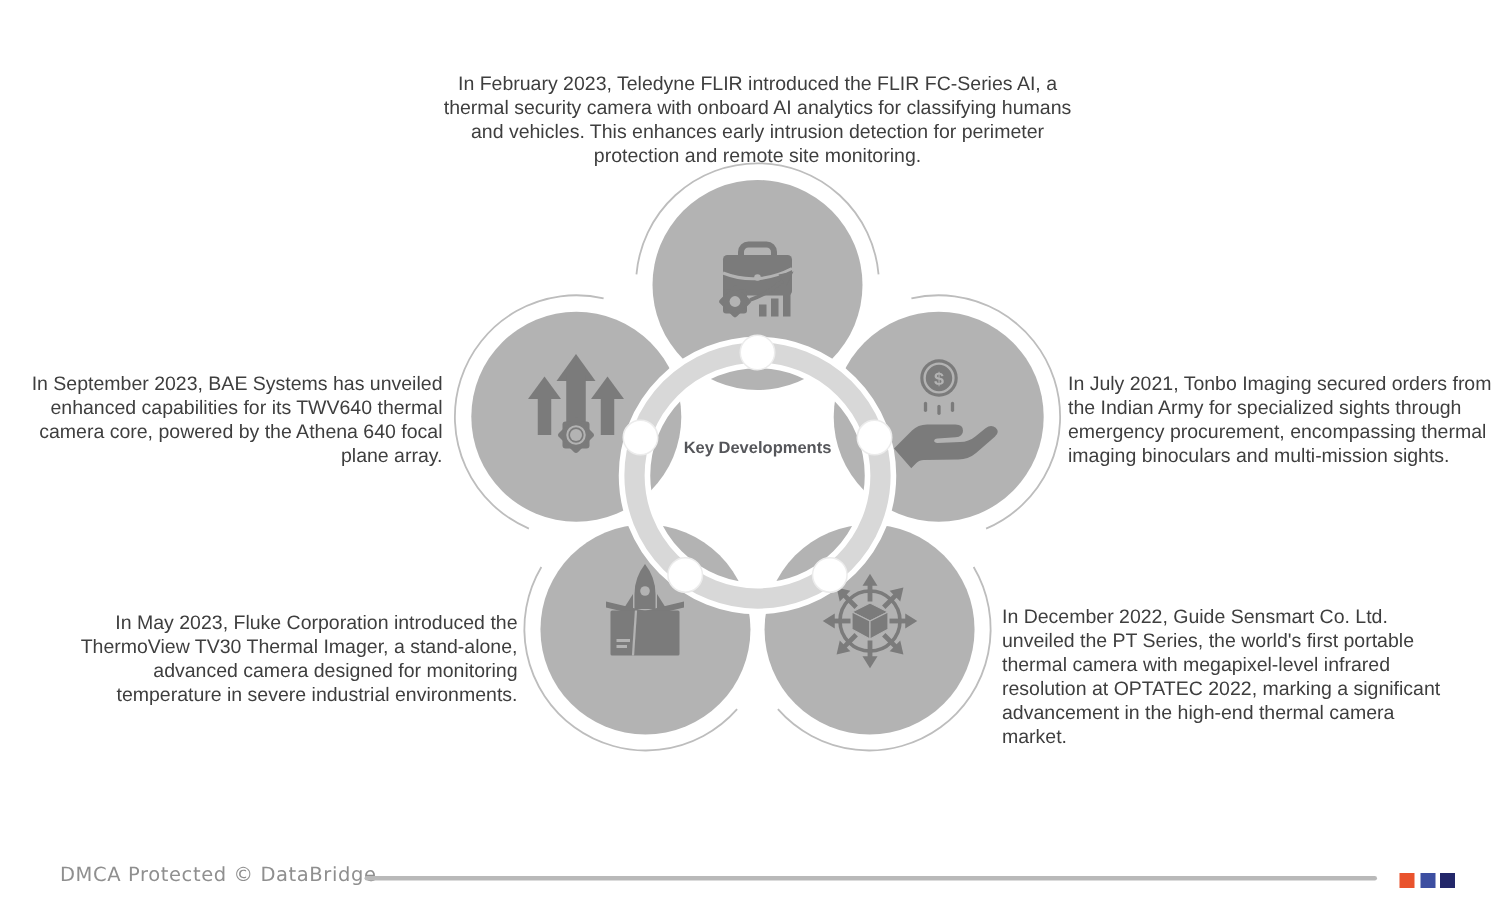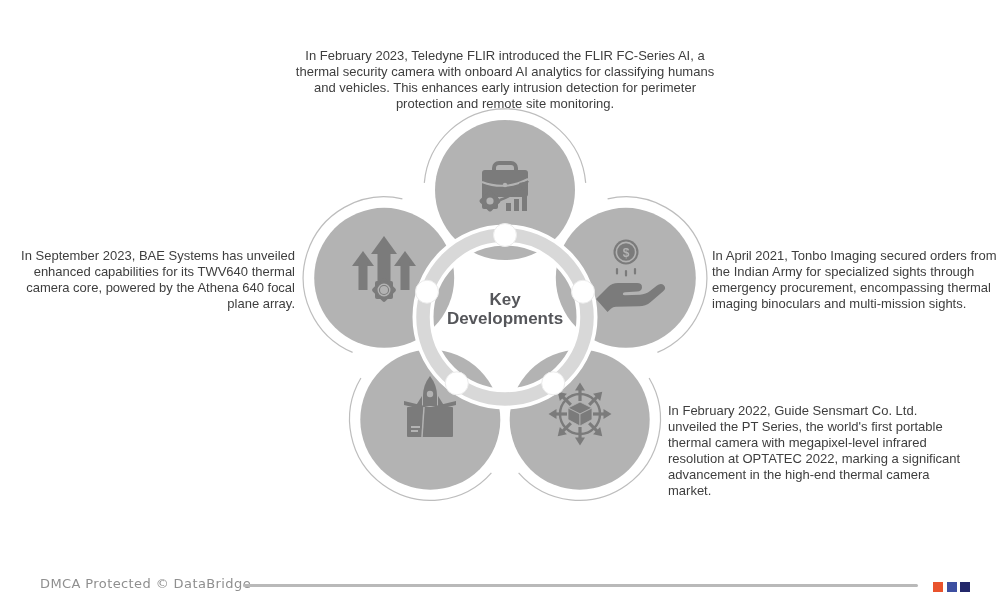--- a/index.html
+++ b/index.html
@@ -22,21 +22,21 @@
 
   .note{position:absolute;font-size:13px;line-height:16px;
         color:var(--color-body-text,#3e3e3e);}
   .note-top{left:284px;top:48px;width:442px;text-align:center;}
   .note-left{right:713px;top:248px;width:300px;text-align:right;}
   .note-right{left:712px;top:248px;width:286px;text-align:left;}
   .note-bottom-left{right:663px;top:407px;width:300px;text-align:right;}
   .note-bottom-right{left:668px;top:403px;width:300px;text-align:left;}
 
   .center-label{position:absolute;left:435px;top:290px;width:140px;text-align:center;
-        font-size:17px;font-weight:bold;line-height:19px;
+        font-size:11px;font-weight:bold;line-height:19px;
         color:var(--color-center-text,#55565a);}
 
   .footer-text{position:absolute;left:40px;top:576px;font-size:13px;letter-spacing:.4px;
         font-family:"DejaVu Sans",sans-serif;color:var(--color-footer-text,#8f8f8f);}
   .footer-line{position:absolute;left:243px;top:584px;width:675px;height:3px;
         background:var(--color-footer-line,#b9b9b9);border-radius:2px;}
   .brand-squares{position:absolute;left:933px;top:582px;display:flex;gap:3.5px;}
   .brand-squares span{width:10px;height:10px;display:block;}
 </style>
 </head>
@@ -147,22 +147,23 @@
     <circle class="node" cx="583" cy="291.7" r="11.5"></circle>
     <circle class="node" cx="553.2" cy="383.3" r="11.5"></circle>
     <circle class="node" cx="456.8" cy="383.3" r="11.5"></circle>
     <circle class="node" cx="427" cy="291.7" r="11.5"></circle>
   </svg>
 
   <div class="center-label">Key Developments</div>
 
   <div class="note note-top">In February 2023, Teledyne FLIR introduced the FLIR FC-Series AI, a thermal security camera with onboard AI analytics for classifying humans and vehicles. This enhances early intrusion detection for perimeter protection and remote site monitoring.</div>
   <div class="note note-left">In September 2023, BAE Systems has unveiled enhanced capabilities for its TWV640 thermal camera core, powered by the Athena 640 focal plane array.</div>
-  <div class="note note-right">In April 2021, Tonbo Imaging secured orders from the Indian Army for specialized sights through emergency procurement, encompassing thermal imaging binoculars and multi-mission sights.</div>
-  <div class="note note-bottom-right">In February 2022, Guide Sensmart Co. Ltd. unveiled the PT Series, the world's first portable thermal camera with megapixel-level infrared resolution at OPTATEC 2022, marking a significant advancement in the high-end thermal camera market.</div>
+  <div class="note note-right">In July 2021, Tonbo Imaging secured orders from the Indian Army for specialized sights through emergency procurement, encompassing thermal imaging binoculars and multi-mission sights.</div>
+  <div class="note note-bottom-left">In May 2023, Fluke Corporation introduced the ThermoView TV30 Thermal Imager, a stand-alone, advanced camera designed for monitoring temperature in severe industrial environments.</div>
+  <div class="note note-bottom-right">In December 2022, Guide Sensmart Co. Ltd. unveiled the PT Series, the world's first portable thermal camera with megapixel-level infrared resolution at OPTATEC 2022, marking a significant advancement in the high-end thermal camera market.</div>
 
   <div class="footer-text">DMCA Protected © DataBridge</div>
   <div class="footer-line"></div>
   <div class="brand-squares">
     <span style="background: rgb(233, 83, 45);"></span>
     <span style="background: rgb(61, 79, 161);"></span>
     <span style="background: rgb(35, 39, 106);"></span>
   </div>
 
 </div>

